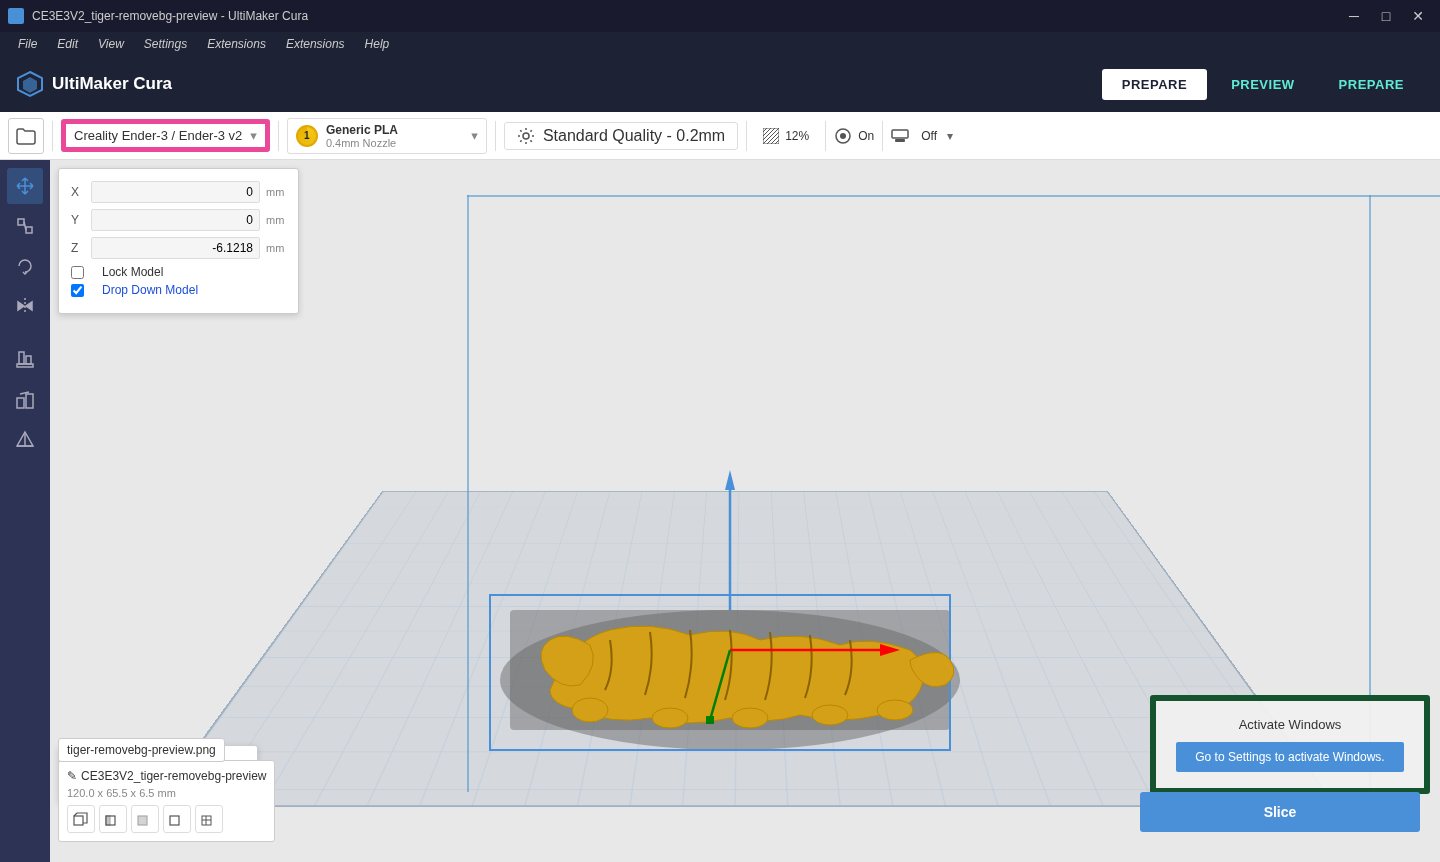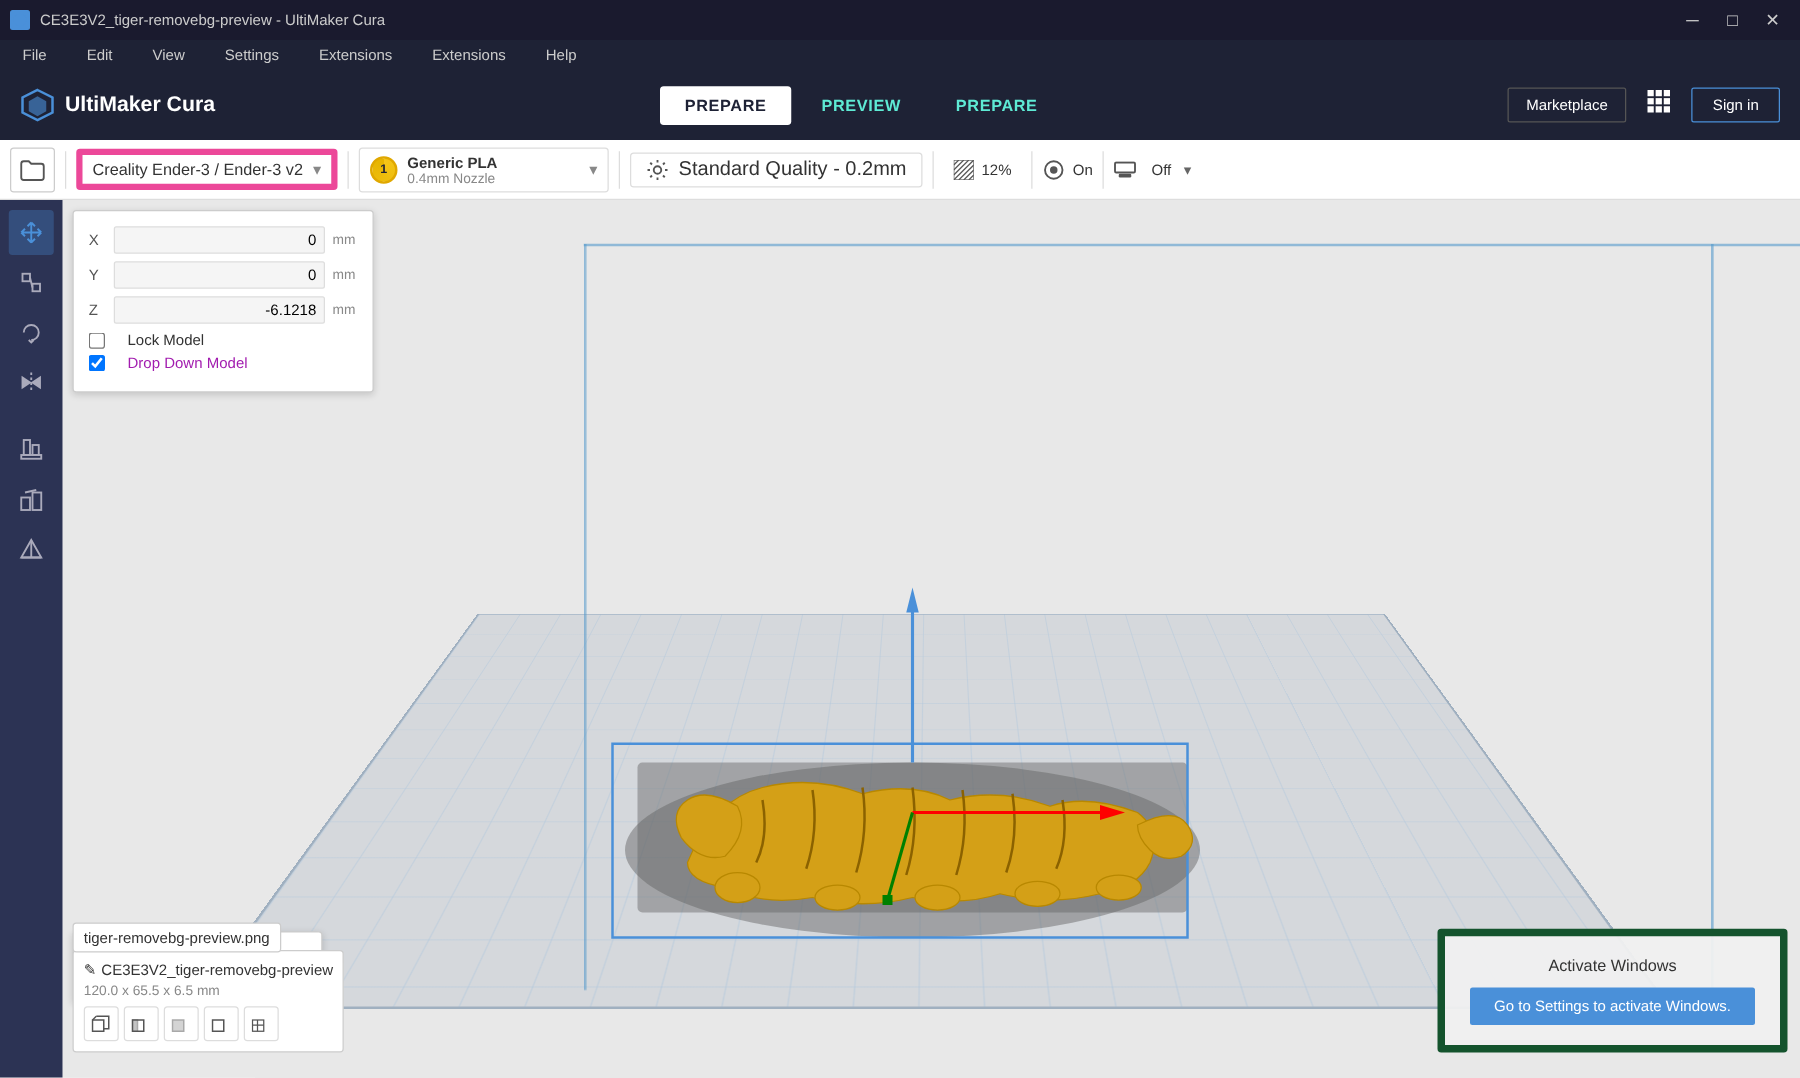--- a/index.html
+++ b/index.html
@@ -21,21 +21,22 @@
     #titlebar-controls { display: flex; gap: 4px; }
     #titlebar-controls span { width: 28px; height: 20px; display: flex; align-items: center; justify-content: center; cursor: pointer; font-size: 14px; color: #ccc; }
 
     
     #menubar {
       height: 24px;
       background: #1e2235;
       display: flex;
       align-items: center;
       padding: 0 8px;
-      gap: 12px;
+      gap: 0;
+      font-style: italic;
     }
     .menu-item {
       color: #ccc;
       font-size: 12px;
       padding: 2px 10px;
       cursor: pointer;
       height: 24px;
       display: flex;
       align-items: center;
     }
@@ -414,37 +415,20 @@
     <svg width="28" height="28" viewBox="0 0 28 28">
       <polygon points="14,2 26,8 26,20 14,26 2,20 2,8" fill="none" stroke="#4a90d9" stroke-width="2"></polygon>
       <polygon points="14,7 21,11 21,19 14,23 7,19 7,11" fill="#4a90d9" opacity="0.6"></polygon>
     </svg>
     <span style="color:white;font-size:17px;font-weight:600;">UltiMaker Cura</span>
   </div>
   <div id="nav-buttons">
     <div class="nav-btn active">PREPARE</div>
     <div class="nav-btn">PREVIEW</div>
     <div class="nav-btn">PREPARE</div>
-  </div>
-  <div id="nav-right">
-    <div id="marketplace-btn">Marketplace</div>
-    <div id="grid-btn">
-      <svg width="20" height="20" viewBox="0 0 20 20" fill="white">
-        <rect x="1" y="1" width="5" height="5"></rect>
-          <rect x="7.5" y="1" width="5" height="5"></rect>
-          <rect x="14" y="1" width="5" height="5"></rect>
-        <rect x="1" y="7.5" width="5" height="5"></rect>
-          <rect x="7.5" y="7.5" width="5" height="5"></rect>
-          <rect x="14" y="7.5" width="5" height="5"></rect>
-        <rect x="1" y="14" width="5" height="5"></rect>
-          <rect x="7.5" y="14" width="5" height="5"></rect>
-          <rect x="14" y="14" width="5" height="5"></rect>
-      </svg>
-    </div>
-    <div id="signin-btn">Sign in</div>
   </div>
 </div>
 
 <div id="toolbar">
   <div id="folder-btn">
     <svg width="20" height="18" viewBox="0 0 20 18" fill="none" stroke="#555" stroke-width="1.5">
       <path d="M1 4 Q1 2 3 2 L7 2 L9 4 L17 4 Q19 4 19 6 L19 15 Q19 17 17 17 L3 17 Q1 17 1 15 Z"></path>
     </svg>
   </div>
   <div class="toolbar-separator"></div>
@@ -625,21 +609,21 @@
         <span class="coord-label">Z</span>
         <input class="coord-input" type="text" value="-6.1218" style="">
         <span class="coord-unit">mm</span>
       </div>
       <div class="checkbox-row">
         <input type="checkbox" id="lock-cb" style="">
         <label for="lock-cb">Lock Model</label>
       </div>
       <div class="checkbox-row">
         <input type="checkbox" id="drop-cb" checked="" style="">
-        <label for="drop-cb" style="color:#a21caf;">Drop Down Model</label>
+        <label for="drop-cb" style="color:#1d4ed8;">Drop Down Model</label>
       </div>
     </div>
 
     <div id="object-name-tag">
       <span>tiger-removebg-preview.png</span>
     </div>
 
     <div id="object-list">
       <div class="object-item" style="font-size:11px;color:#888;border-bottom:1px solid #eee;margin-bottom:4px;">
         Object list
@@ -691,16 +675,17 @@
           </svg>
         </div>
       </div>
     </div>
 
     <div id="activate-notice">
       <div id="activate-inner">
         <div id="activate-text">Activate Windows</div>
         <div id="activate-link">Go to Settings to activate Windows.</div>
       </div>
+      <div id="slice-btn" style="position:relative;margin-top:8px;text-align:center;">Slice</div>
     </div>
 
   </div>
 </div>
 
 </body></html>

